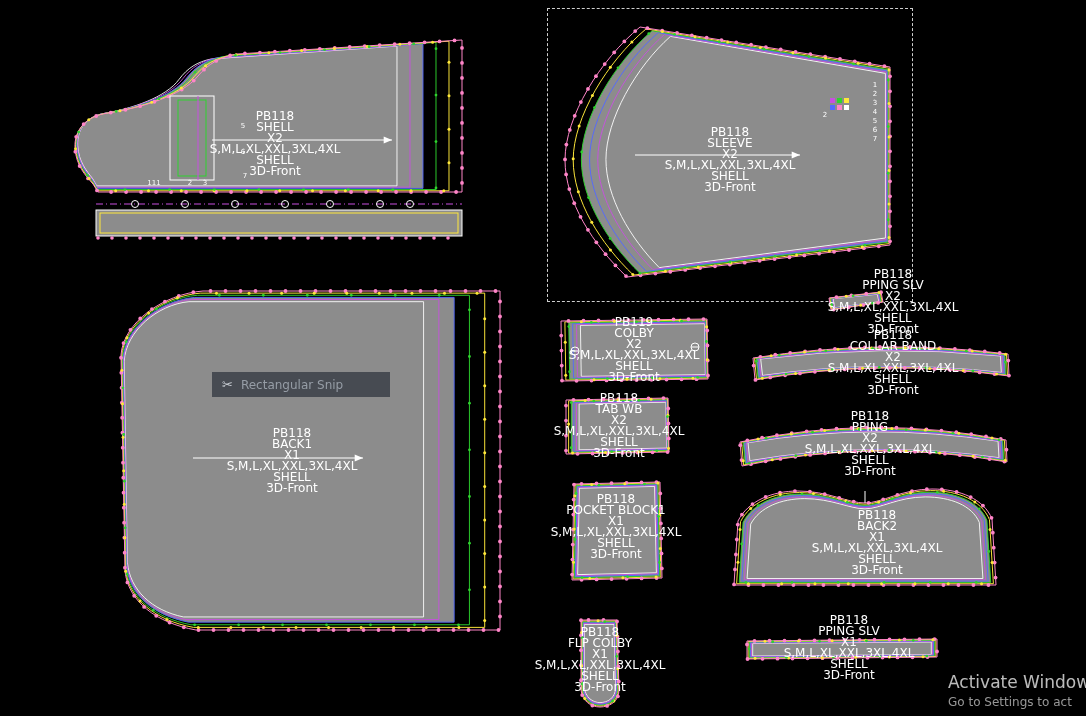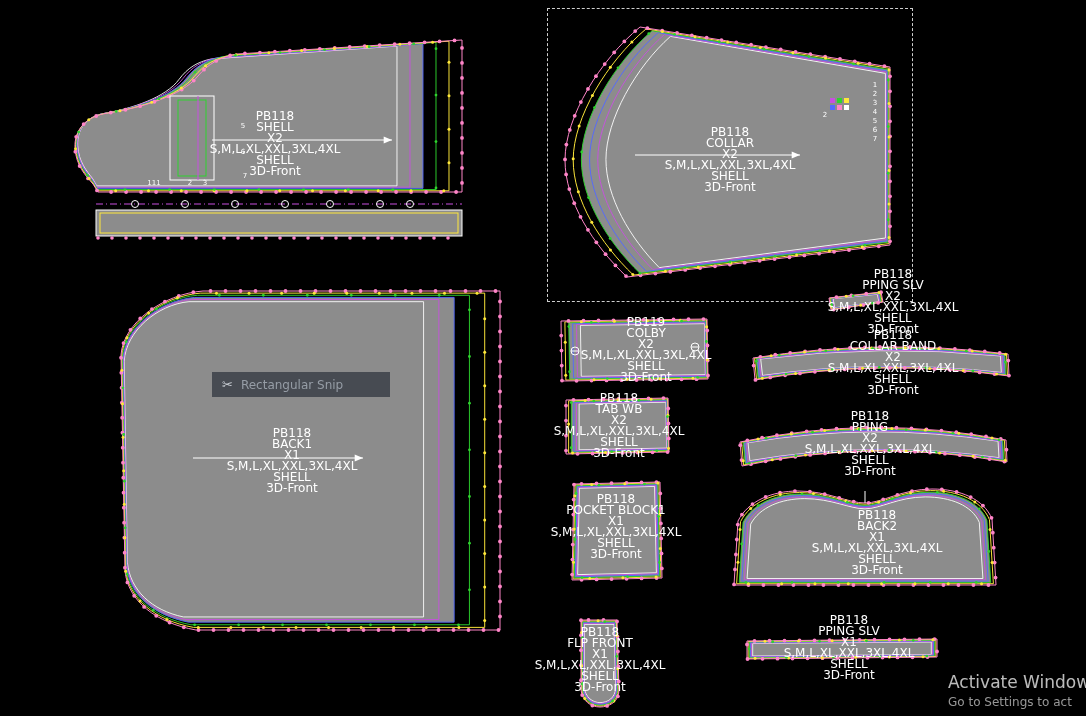--- a/index.html
+++ b/index.html
@@ -347,21 +347,21 @@
         <polygon points="255,150 246.71045105397403,153.50476508077784 246.71045105397403,146.49523491922216" fill="#ffffff"></polygon>
         <rect x="285" y="93" width="5" height="5" fill="#c84fe0" stroke="none"></rect>
         <rect x="292" y="93" width="5" height="5" fill="#2ed32e" stroke="none"></rect>
         <rect x="299" y="93" width="5" height="5" fill="#ffe83a" stroke="none"></rect>
         <rect x="285" y="100" width="5" height="5" fill="#5468ff" stroke="none"></rect>
         <rect x="292" y="100" width="5" height="5" fill="#ff85c8" stroke="none"></rect>
         <rect x="299" y="100" width="5" height="5" fill="#ffffff" stroke="none"></rect>
       </svg>
       <div class="plabel" style="left: 185px; top: 155px; color: rgb(255, 255, 255);">
         <div>PB118</div>
-        <div>COLLAR</div>
+        <div>SLEEVE</div>
         <div>X2</div>
         <div>S,M,L,XL,XXL,3XL,4XL</div>
         <div>SHELL</div>
         <div>3D-Front</div>
       </div>
       <span class="pnote" style="left: 330px; top: 80px;">1</span>
       <span class="pnote" style="left: 330px; top: 89px;">2</span>
       <span class="pnote" style="left: 330px; top: 98px;">3</span>
       <span class="pnote" style="left: 330px; top: 107px;">4</span>
       <span class="pnote" style="left: 330px; top: 116px;">5</span>
@@ -604,21 +604,21 @@
         <circle cx="144.56320095214843" cy="64.38847259521484" r="1.4" fill="#2ed32e"></circle>
         <circle cx="99.4474250427246" cy="65.00649505615235" r="1.4" fill="#2ed32e"></circle>
         <circle cx="54.331659890747076" cy="65.62451751708984" r="1.4" fill="#2ed32e"></circle>
         <circle cx="16.57684499893189" cy="58.65462821960449" r="1.4" fill="#2ed32e"></circle>
         <circle cx="15.824947911834727" cy="13.540895328521731" r="1.4" fill="#2ed32e"></circle>
         <circle cx="22" cy="38" r="4" fill="none" stroke="#ffffff"></circle>
         <line x1="18" y1="38" x2="26" y2="38" stroke="#ffffff" stroke-width="1"></line>
         <circle cx="142" cy="34" r="4" fill="none" stroke="#ffffff"></circle>
         <line x1="138" y1="34" x2="146" y2="34" stroke="#ffffff" stroke-width="1"></line>
       </svg>
-      <div class="plabel" style="left: 93px; top: 37px; color: rgb(255, 255, 255);">
+      <div class="plabel" style="left: 81px; top: 37px; color: rgb(255, 255, 255);">
         <div>PB119</div>
         <div>COLBY</div>
         <div>X2</div>
         <div>S,M,L,XL,XXL,3XL,4XL</div>
         <div>SHELL</div>
         <div>3D-Front</div>
       </div>
     </div>
     <div class="piece" style="left: 556px; top: 392px; width: 120px; height: 72px;">
       <svg width="120" height="72">
@@ -1076,21 +1076,21 @@
         <circle cx="16.66500184059143" cy="53.7196694946289" r="1.5" fill="#ffe83a"></circle>
         <circle cx="16.665" cy="20.399669494628906" r="1.5" fill="#ffe83a"></circle>
         <circle cx="39.65" cy="9.740000000000002" r="1.4" fill="#2ed32e"></circle>
         <circle cx="51.766181793212894" cy="44.285904541015626" r="1.4" fill="#2ed32e"></circle>
         <circle cx="47.66488548278809" cy="88.84521728515625" r="1.4" fill="#2ed32e"></circle>
         <circle cx="17.33000177383423" cy="71.9143701171875" r="1.4" fill="#2ed32e"></circle>
         <circle cx="17.330000000000002" cy="25.8343701171875" r="1.4" fill="#2ed32e"></circle>
       </svg>
       <div class="plabel" style="left: 35px; top: 48px; color: rgb(255, 255, 255);">
         <div>PB118</div>
-        <div>FLP FRONT</div>
+        <div>FLP COLBY</div>
         <div>X1</div>
         <div>S,M,L,XL,XXL,3XL,4XL</div>
         <div>SHELL</div>
         <div>3D-Front</div>
       </div>
     </div>
     <div class="piece" style="left: 740px; top: 615px; width: 205px; height: 75px;">
       <svg width="205" height="75">
         <path d="M 7 26 L 197 24 L 197 42 L 7 44 Z" fill="#8c8c8c" transform="translate(102 34) scale(0.976 0.88) translate(-102 -34)"></path>
         <path d="M 7 26 L 197 24 L 197 42 L 7 44 Z" fill="none" stroke="#ffffff" stroke-width="1" transform="translate(102 34) scale(0.94 0.7) translate(-102 -34)"></path>

